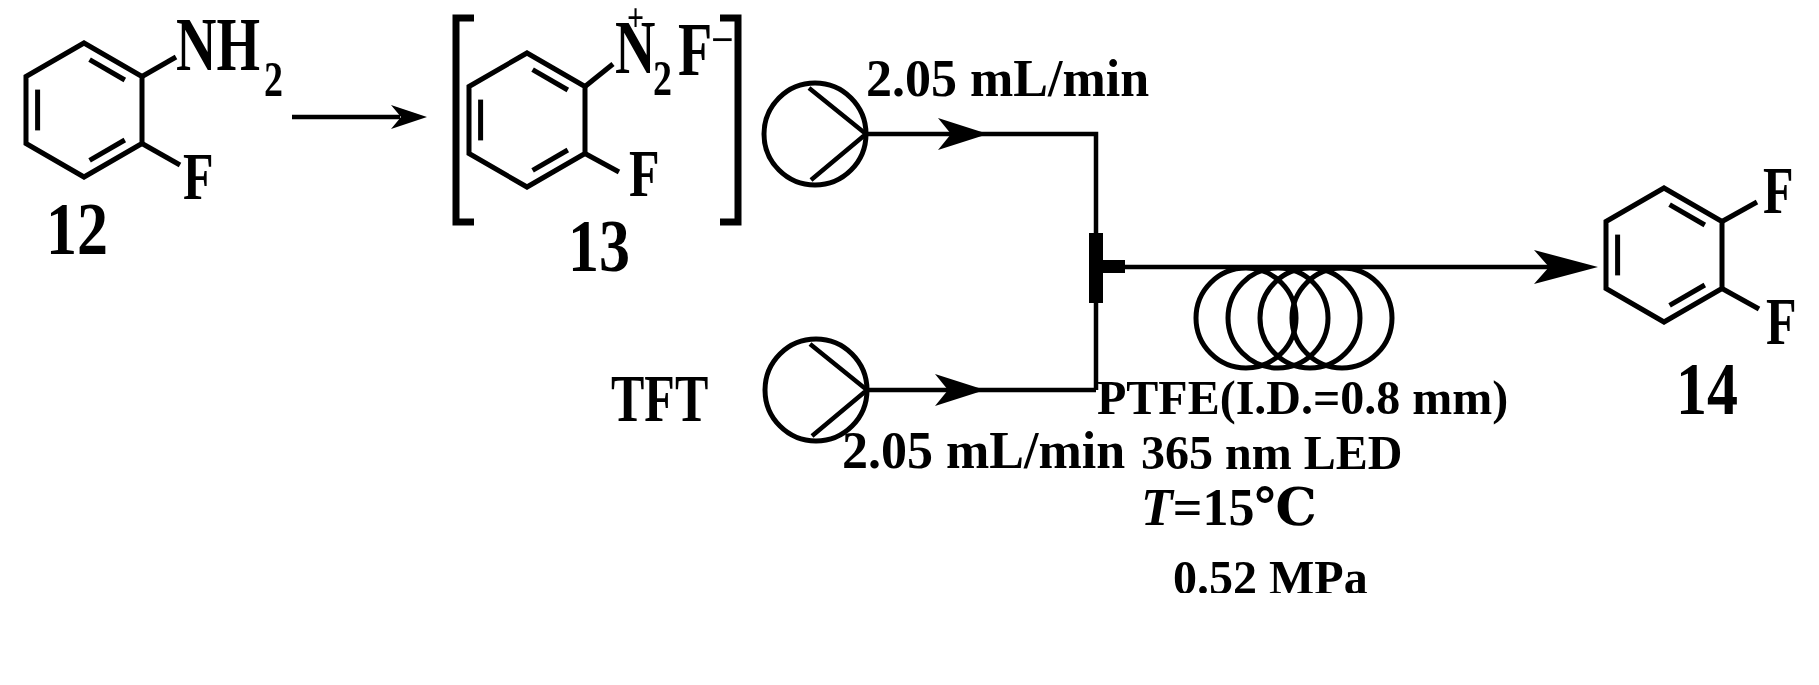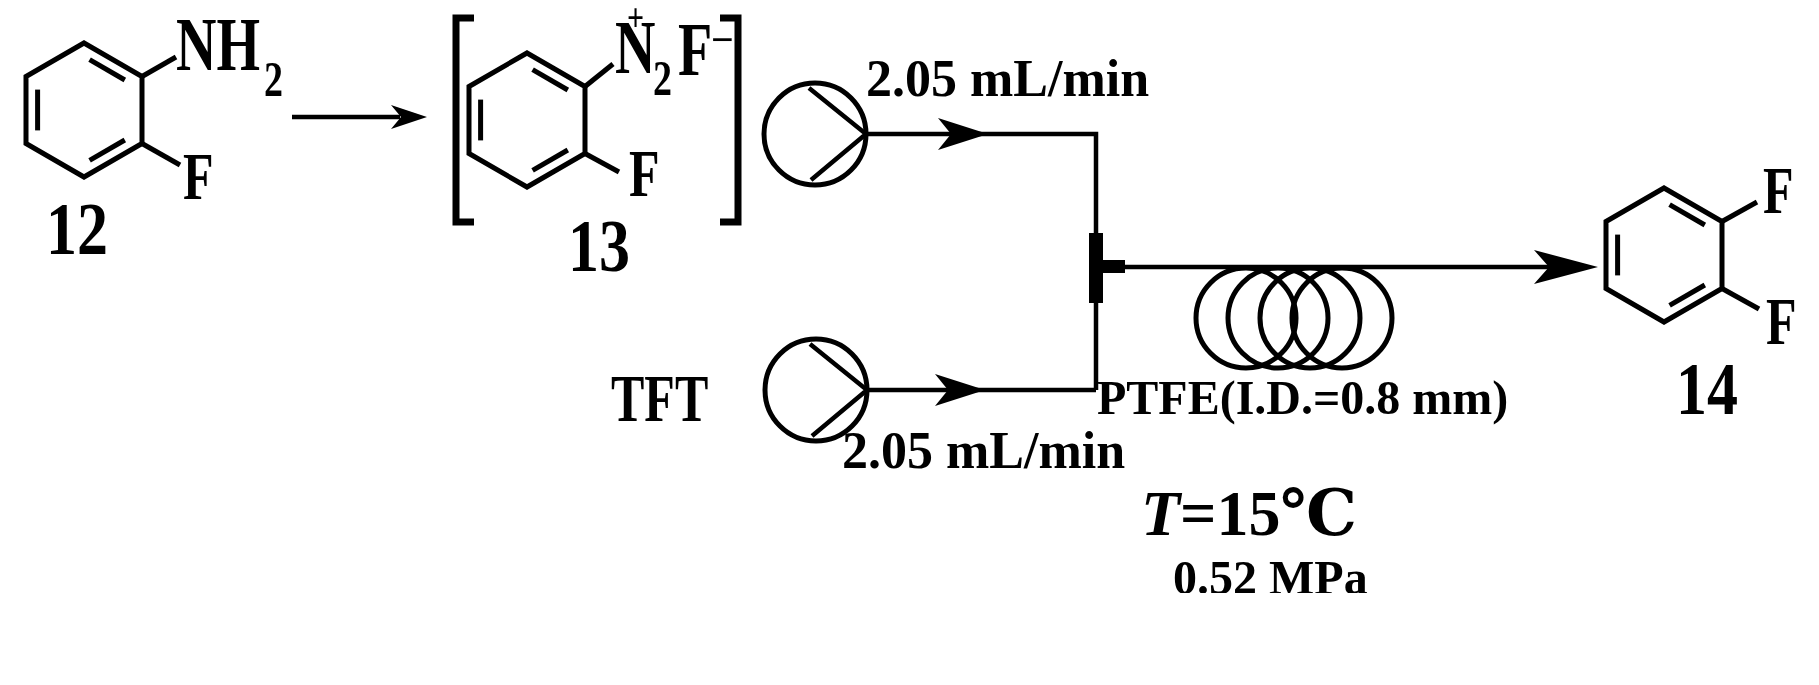--- a/index.html
+++ b/index.html
@@ -120,20 +120,21 @@
   <span class="lbl sy135" style="left:678px;top:12px;font-size:56px;">F</span>
   <span class="lbl" style="left:711px;top:20px;font-size:40px;">−</span>
   <span class="lbl sy135" style="left:629px;top:139px;font-size:50px;">F</span>
   <span class="lbl sy12" style="left:568px;top:209px;font-size:62px;">13</span>
 
   <span class="lbl" style="left:866px;top:53px;font-size:52px;">2.05 mL/min</span>
   <span class="lbl sy135" style="left:611px;top:364px;font-size:50px;">TFT</span>
   <span class="lbl" style="left:842px;top:425px;font-size:52px;">2.05 mL/min</span>
 
   <span class="lbl" style="left:1097px;top:374px;font-size:48px;">PTFE(I.D.=0.8 mm)</span>
-  <span class="lbl" style="left:1141px;top:482px;font-size:64px;"><span class="it">T</span><span>=15℃</span></span>
+  <span class="lbl" style="left:1141px;top:429px;font-size:48px;">365 nm LED</span>
+  <span class="lbl" style="left:1141px;top:482px;font-size:52px;"><span class="it">T</span><span>=15℃</span></span>
   <span class="lbl" style="left:1141px;top:554px;font-size:48px;margin-left:32px;">0.52 MPa</span>
 
   <span class="lbl sy135" style="left:1763px;top:156px;font-size:50px;">F</span>
   <span class="lbl sy135" style="left:1766px;top:287px;font-size:50px;">F</span>
   <span class="lbl sy12" style="left:1676px;top:352px;font-size:62px;">14</span>
 
 </div>
 
 </body></html>

